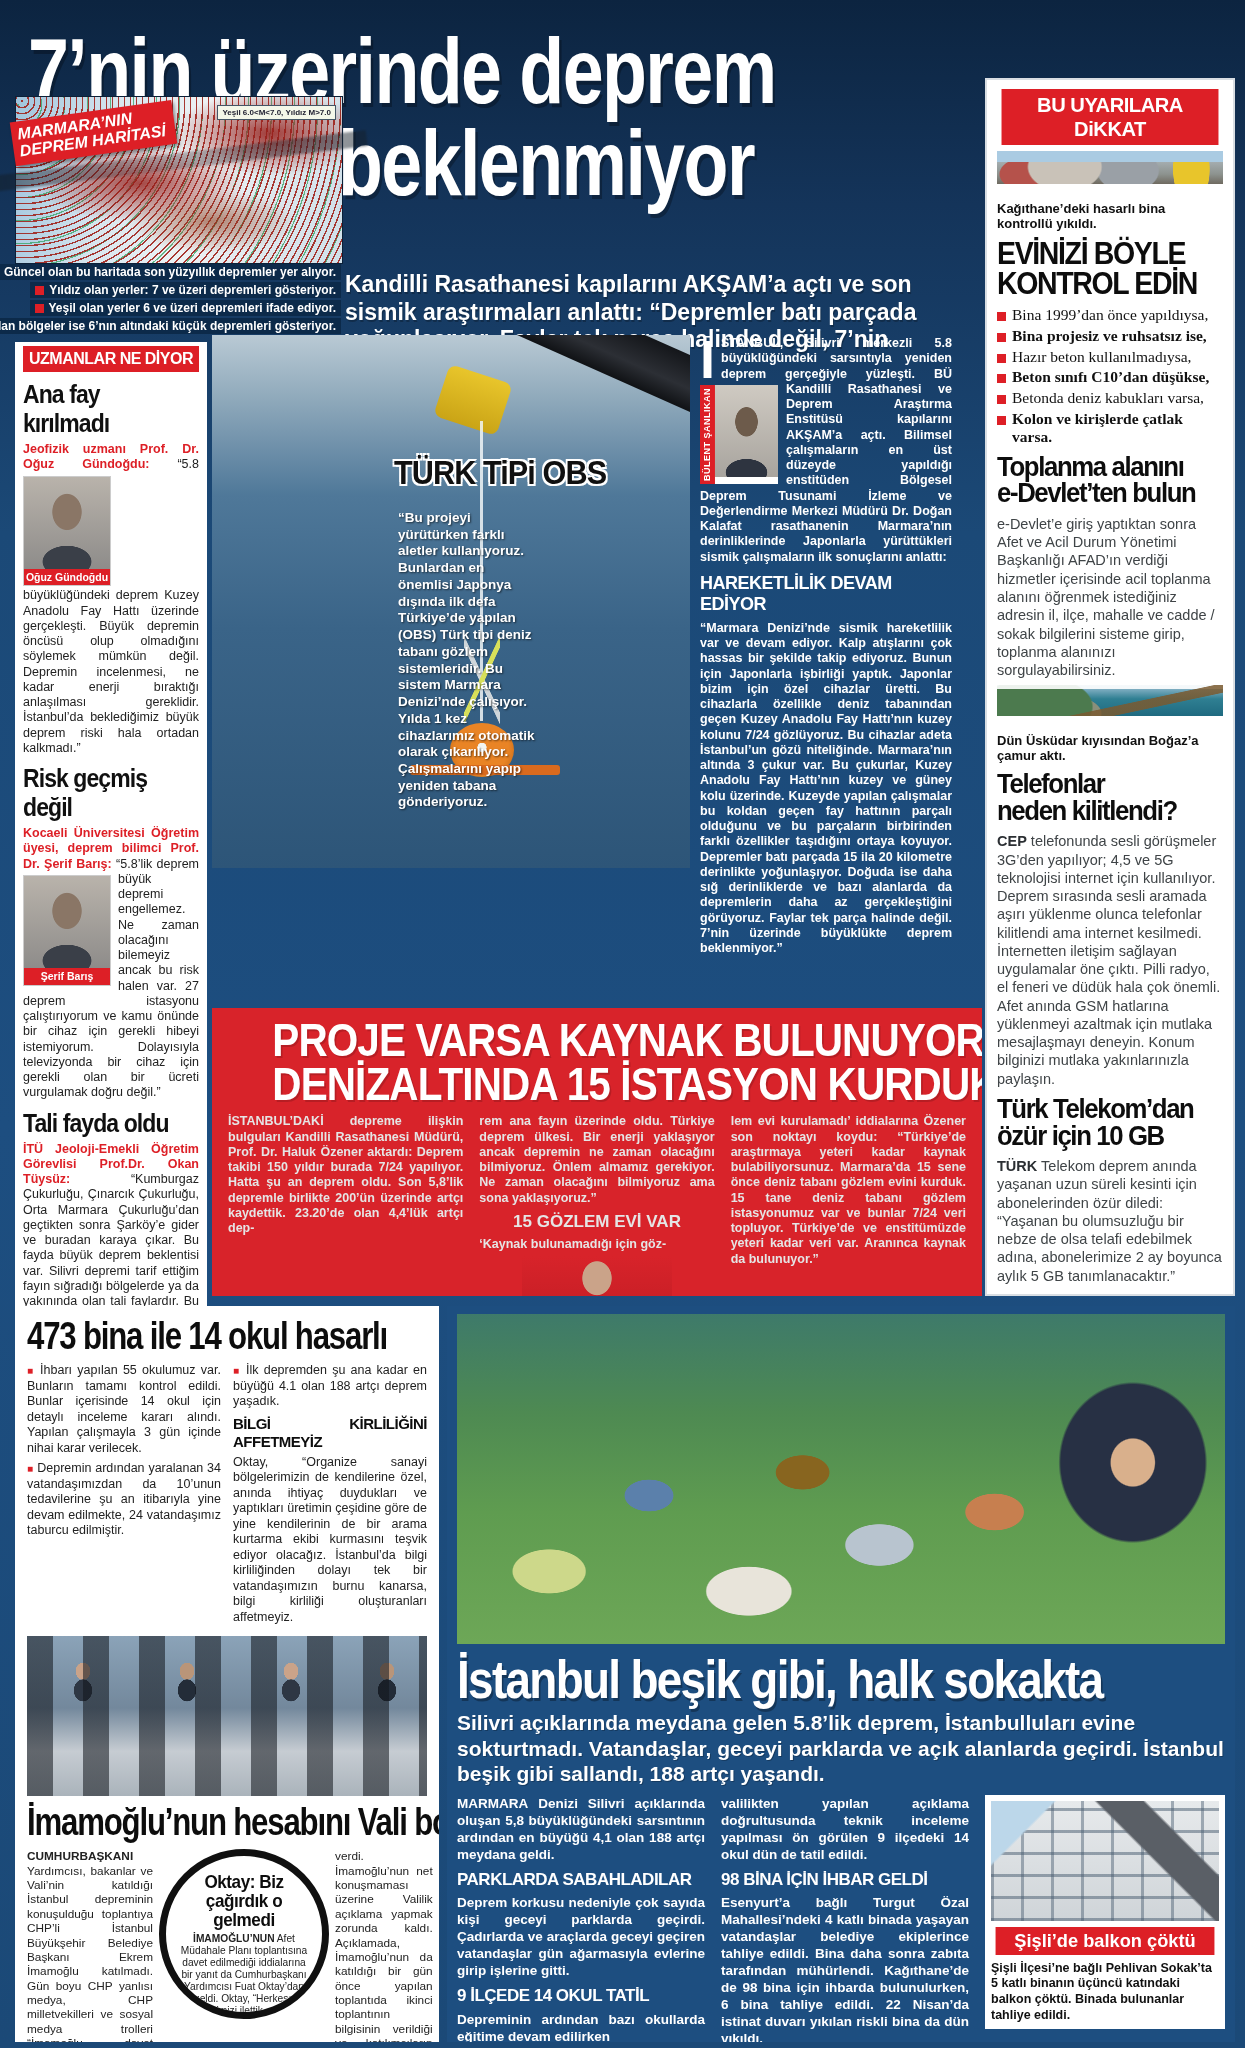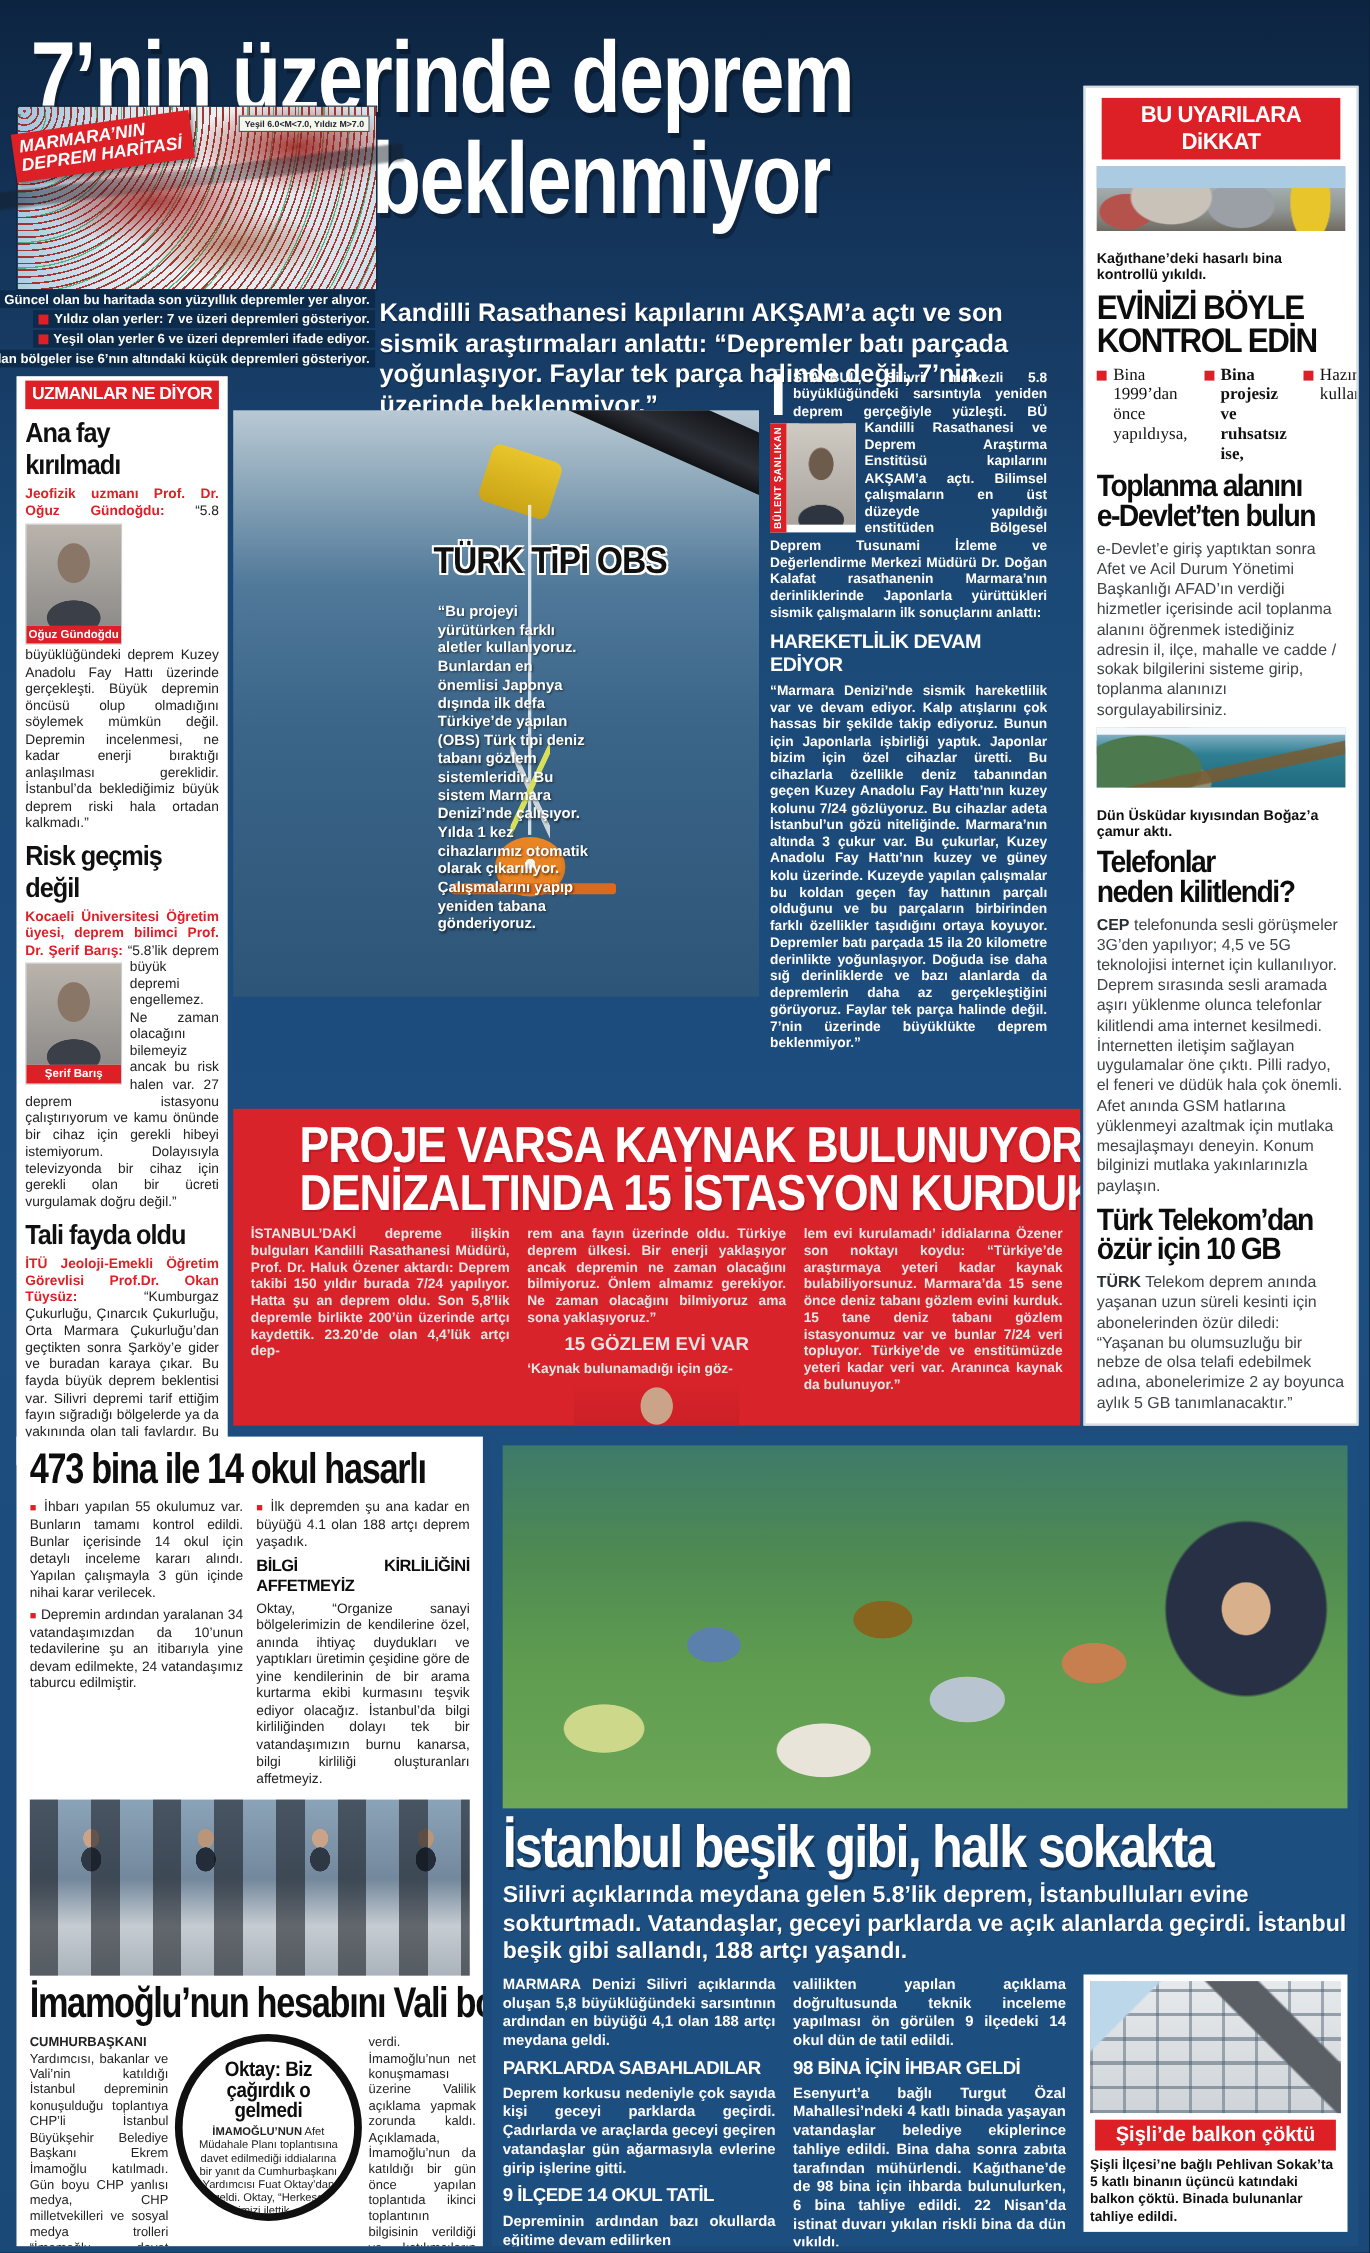--- a/index.html
+++ b/index.html
@@ -50,21 +50,21 @@
   .xp-body{color:#222;font-size:12.5px;line-height:1.22;text-align:justify;}
   .portrait{float:left;width:86px;margin:3px 7px 2px 0;border:1px solid #ccc;}
   .portrait .ph{height:92px;background:
        radial-gradient(26px 32px at 50% 38%,#8a7666 0 55%,transparent 58%),
        radial-gradient(40px 26px at 50% 92%,#3a3f48 0 60%,transparent 62%),
        linear-gradient(180deg,#b9b3ab,#8e8c8a);}
   .portrait .cap{background:#dd1f26;color:#fff;font-size:10.5px;font-weight:bold;text-align:center;padding:2px 1px;}
 
   
   .sea{position:absolute;left:212px;top:335px;width:478px;height:533px;overflow:hidden;
-       background:linear-gradient(180deg,#b9c9d4 0%,#8fa9bb 12%,#4f7899 30%,#3a6488 55%,#2d5578 100%);margin-top:38px;}
+       background:linear-gradient(180deg,#b9c9d4 0%,#8fa9bb 12%,#4f7899 30%,#3a6488 55%,#2d5578 100%);}
   .boom{position:absolute;left:150px;top:-30px;width:420px;height:52px;transform:rotate(24deg);
        background:linear-gradient(180deg,#14161a,#2c2f35 60%,#101215);}
   .boom-head{position:absolute;left:228px;top:38px;width:66px;height:54px;background:
        linear-gradient(180deg,#e8c52b,#caa416);border-radius:8px;transform:rotate(18deg);}
   .cable{position:absolute;left:268px;top:86px;width:3px;height:300px;background:rgba(240,244,246,.85);}
   .sling{position:absolute;left:252px;top:300px;width:36px;height:90px;
        background:linear-gradient(115deg,transparent 46%,#d8e05a 47% 53%,transparent 54%),
                   linear-gradient(65deg,transparent 46%,#cfd6da 47% 53%,transparent 54%);}
   .obs{position:absolute;left:238px;top:388px;width:64px;height:54px;background:
        radial-gradient(circle at 50% 45%,#f2f4f0 0 10%,#e98425 11% 60%,#b55f12 100%);border-radius:50%;}
@@ -135,22 +135,22 @@
   .sb-photo2{height:128px;background:
        linear-gradient(168deg,transparent 58%,rgba(122,90,48,.85) 59% 70%,transparent 71%),
        linear-gradient(180deg,rgba(255,255,255,.9) 12%,transparent 13%),
        radial-gradient(90px 50px at 18% 70%,#4c7a4e 0 60%,transparent 62%),
        radial-gradient(60px 30px at 30% 92%,#8a8f7a 0 60%,transparent 62%),
        linear-gradient(180deg,#9fc0d4 0%,#2f7f92 45%,#1f6a80 100%);}
   .sb-cap{font-size:13px;font-weight:bold;color:#101010;margin-top:11px;}
   .sb-h{color:#0d0d0d;font-weight:bold;font-size:31px;line-height:.95;letter-spacing:-1.5px;
        transform:scaleX(.92);transform-origin:left;margin:2px 0;}
   .sb-h.small{font-size:28px;}
-  .checklist{display:flex;flex-direction:row;gap:15px;font-family:"Liberation Serif",serif;
-       font-size:15.5px;color:#111;}
+  .checklist{display:flex;flex-direction:column;gap:3px;font-family:"Liberation Serif",serif;
+       font-size:15.5px;color:#111;justify-content:flex-end;}
   .check-item{display:flex;gap:6px;align-items:baseline;line-height:1.15;}
   .check-item:nth-child(even){font-weight:bold;}
   .check-item .sq{position:relative;top:1px;}
   .sb-p{color:#3f4447;font-size:14.5px;line-height:1.26;margin:0;}
   .sb-p b{color:#2b2f33;}
 
   
   .bottom-left{position:absolute;left:15px;top:1306px;width:424px;height:736px;background:#fff;
        box-sizing:border-box;padding:10px 12px;overflow:hidden;}
   .bl-hl{color:#0d0d0d;font-weight:bold;font-size:39px;letter-spacing:-1.5px;line-height:1;

